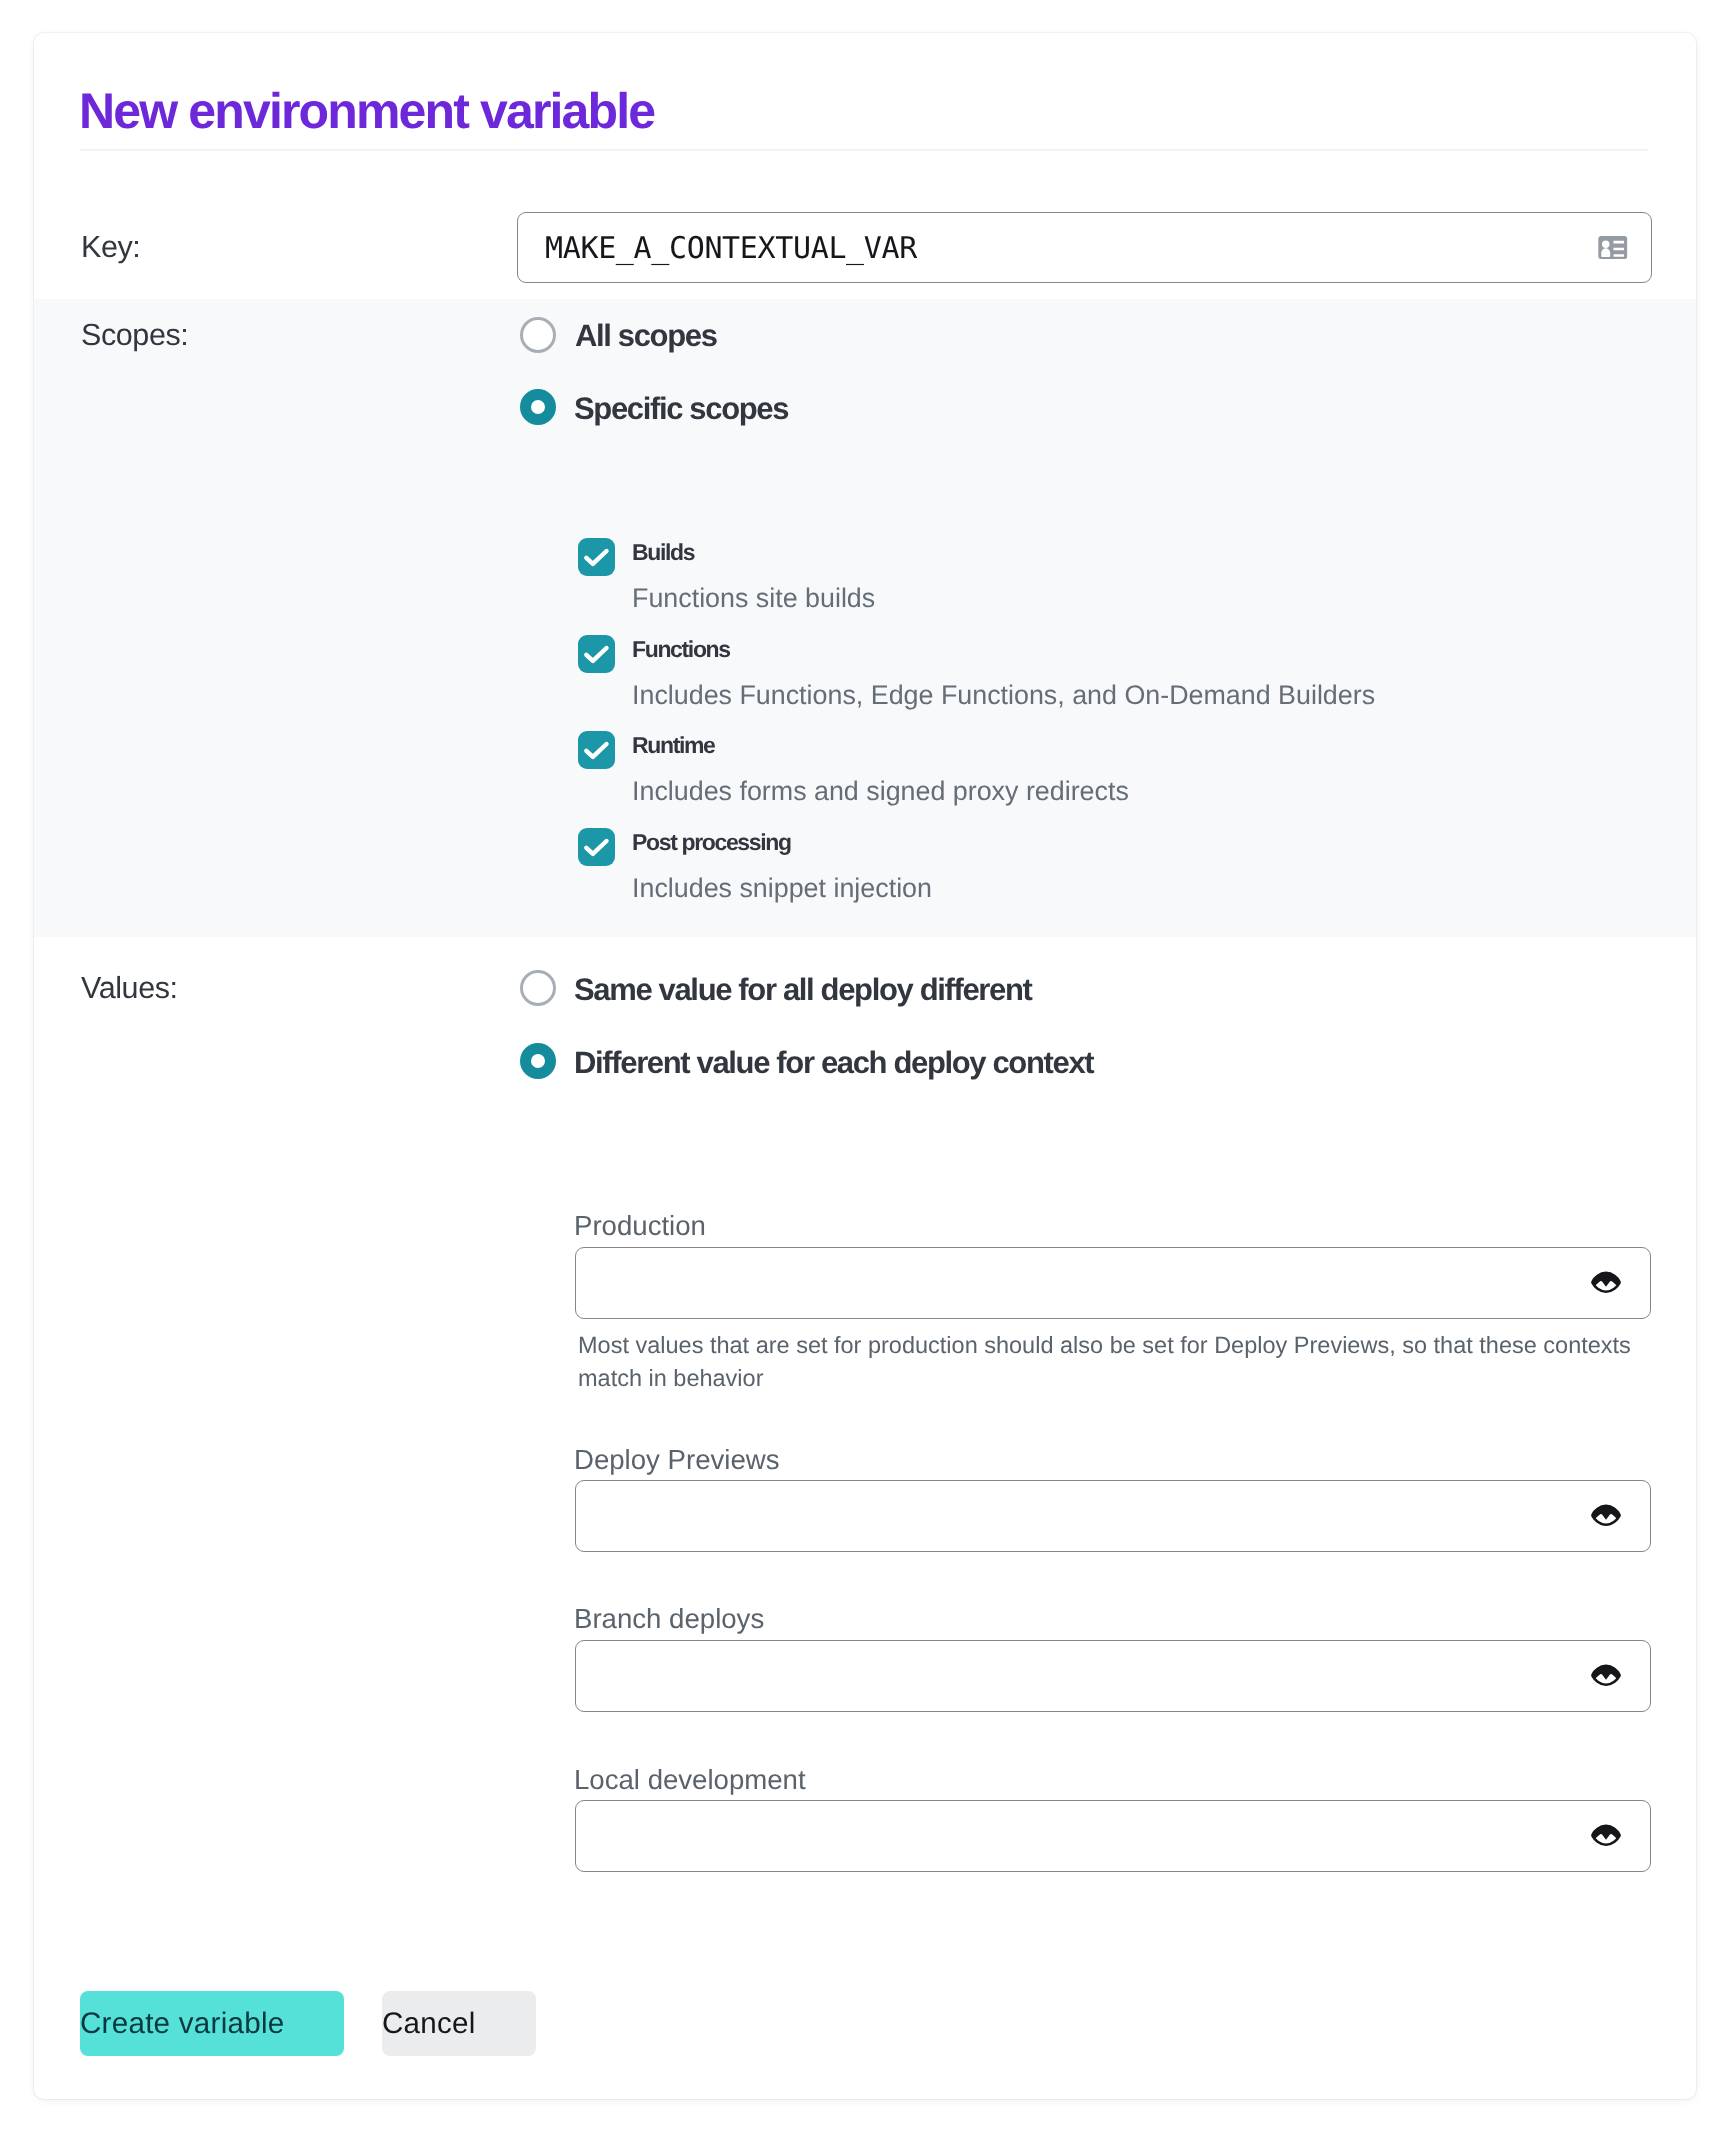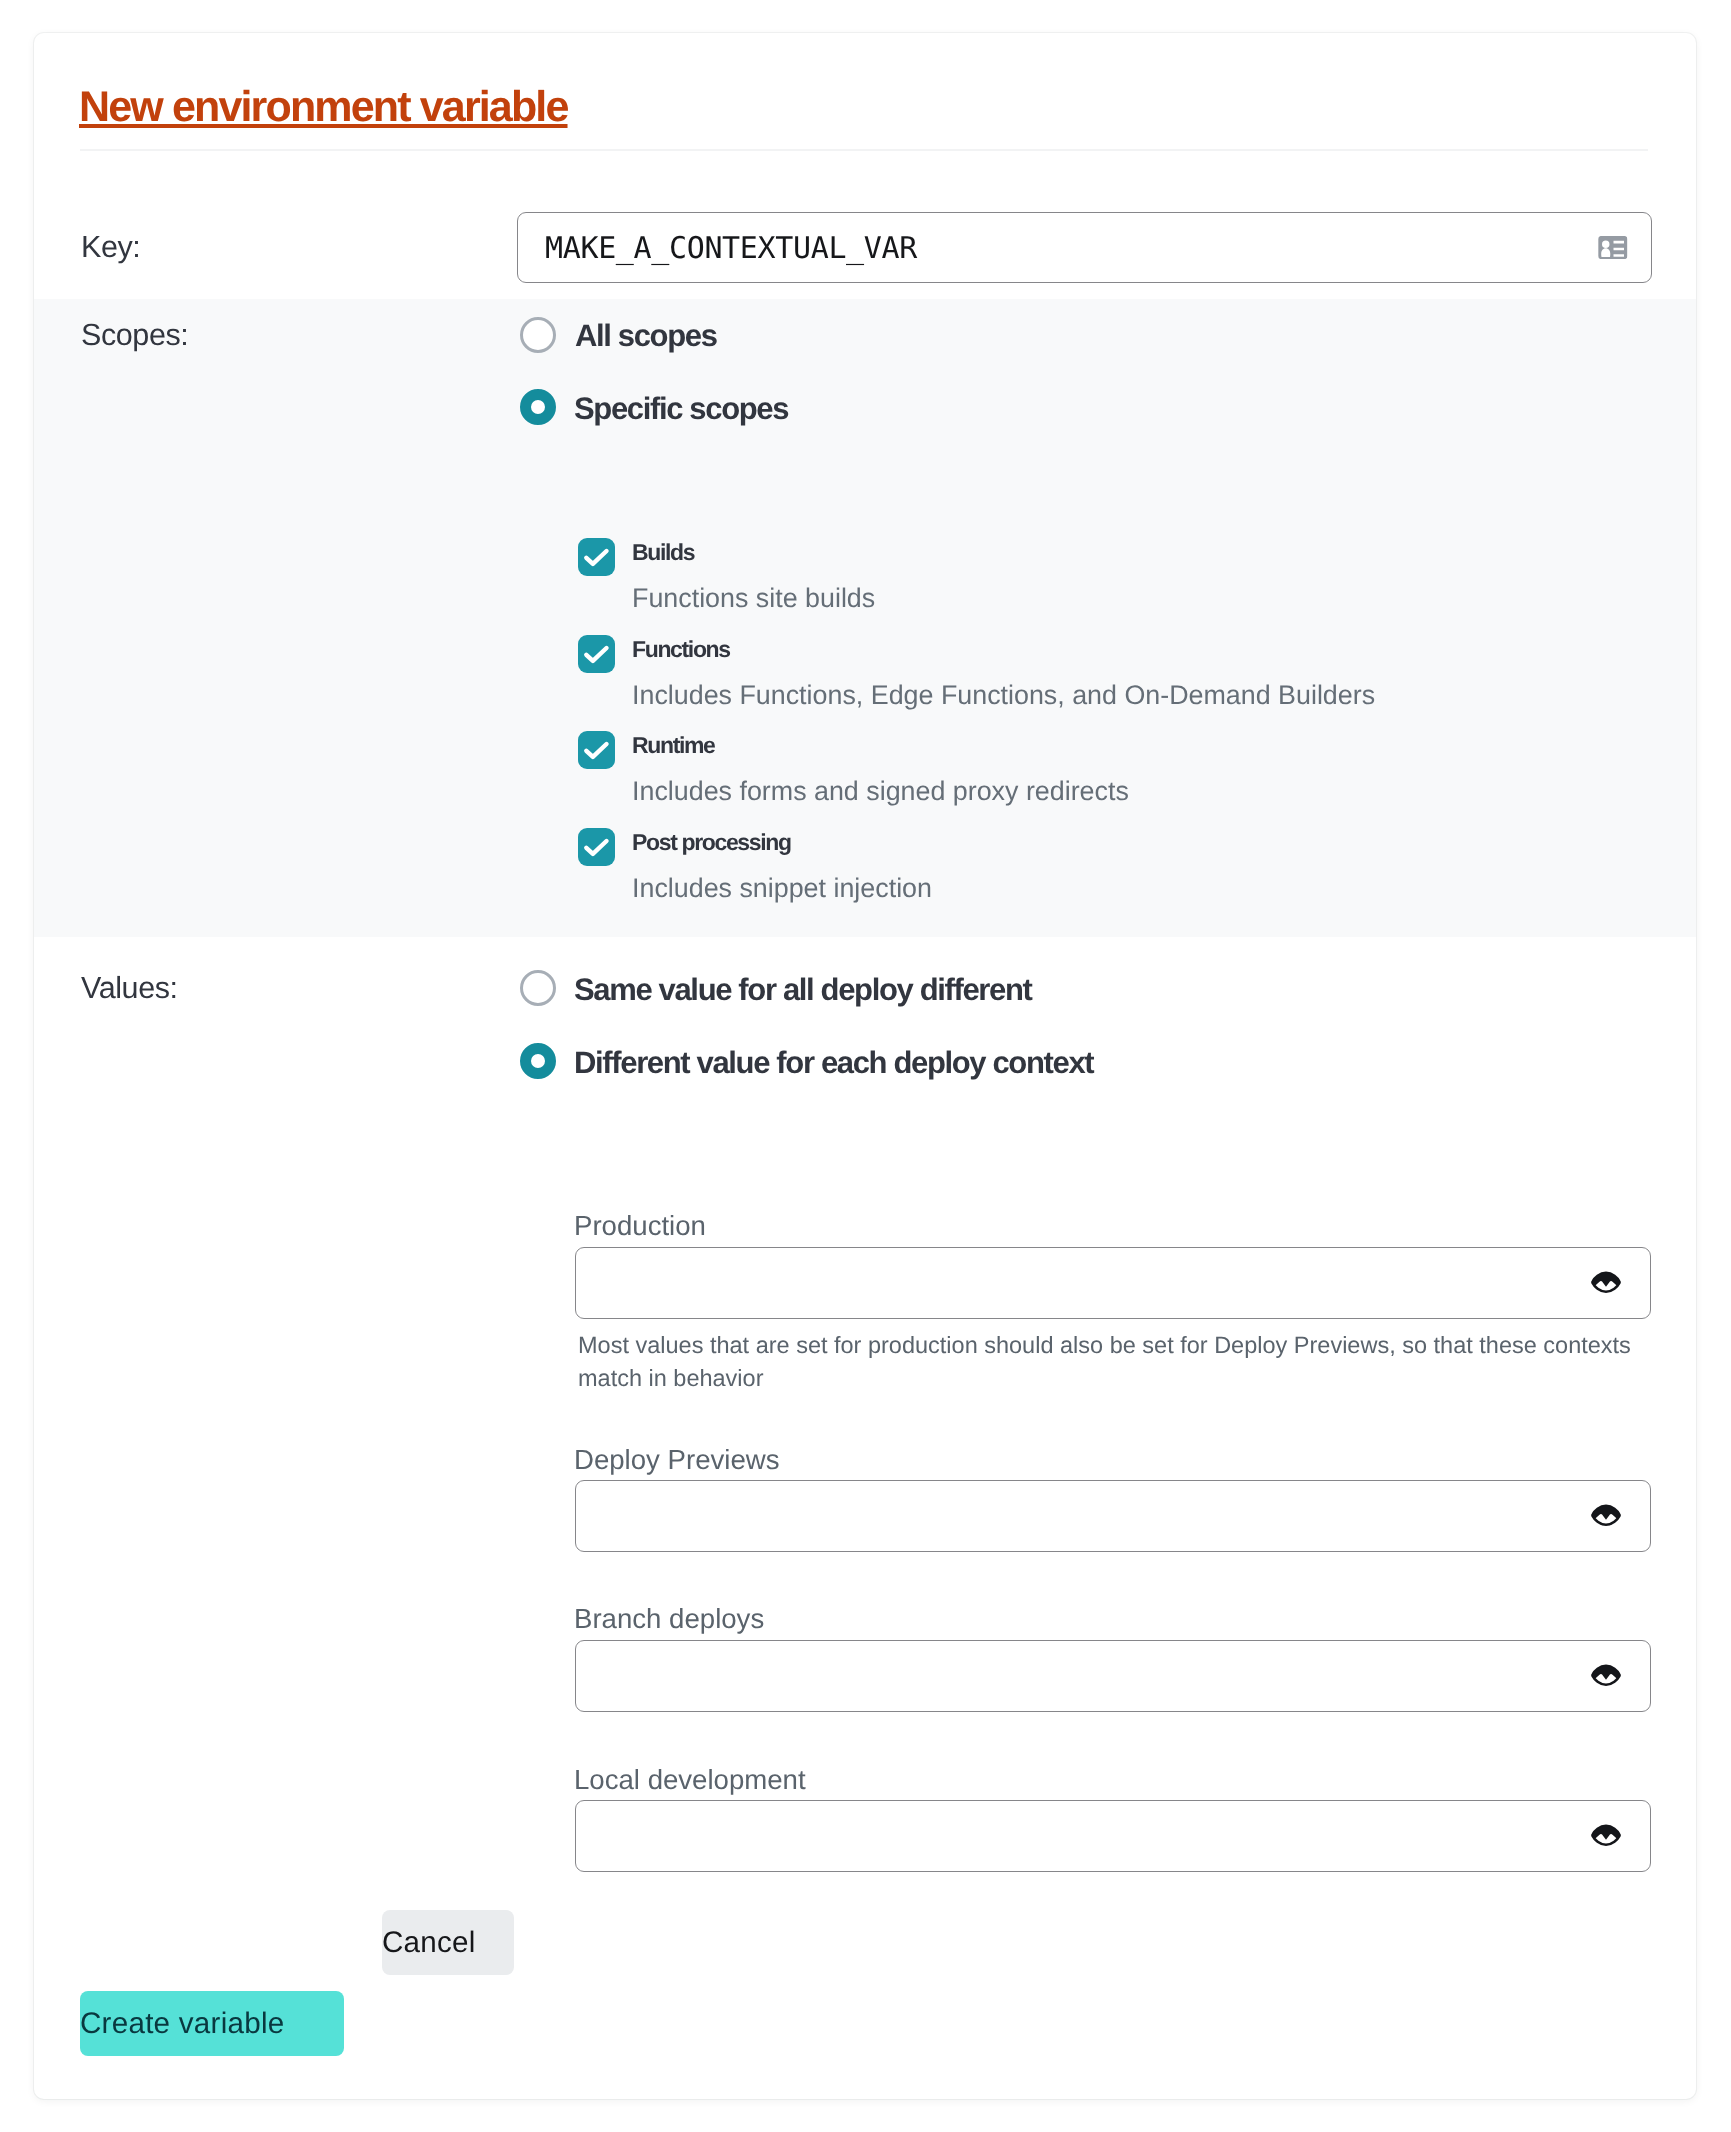--- a/index.html
+++ b/index.html
@@ -12,23 +12,22 @@
     text-rendering: geometricPrecision;
   }
   .cardbg {
     position:absolute; left:34px; top:33px; width:1662px; height:2066px;
     background:#ffffff; border-radius:10px;
     box-shadow:0 0 0 1px rgba(14,30,37,.05), 0 2px 9px rgba(14,30,37,.06);
     overflow:hidden;
   }
   .title {
     position:absolute; left:79px; top:86px;
-    font-size:43px; font-weight:700; color:#c2410c; letter-spacing:-1.85px;
+    font-size:50px; font-weight:700; color:#6d28d9; letter-spacing:-1.85px;
     line-height:1;
-    text-decoration:underline;
   }
   .content { position:absolute; left:0; top:0; width:1731px; height:2132px; transform:translateZ(0); }
   .divider { position:absolute; left:80px; top:149px; width:1568px; height:2px; background:#F2F3F4; }
 
   
   .rowlabel { position:absolute; left:81px; font-size:30.5px; color:#32363F; line-height:1; letter-spacing:-.4px; }
   .band { position:absolute; left:34px; width:1662px; background:#F8F9FA; }
 
   
   .keyinput {
@@ -185,16 +184,16 @@
         <span class="vtext"></span>
         <span class="eye"><svg width="30" height="23.8" viewBox="0 0 29 23">
             <use href="#ic-eye"></use>
           </svg></span>
       </div>
     </div>
 
   <div class="btn btn-primary" style="left:80px; top:1991px; width:264px; height:65px;">
     <span>Create variable</span>
   </div>
-  <div class="btn btn-secondary" style="left:382px; top:1910px; width:132px; height:65px;">
+  <div class="btn btn-secondary" style="left:382px; top:1991px; width:154px; height:65px;">
     <span>Cancel</span>
   </div>
 </div>
 
 </body></html>

